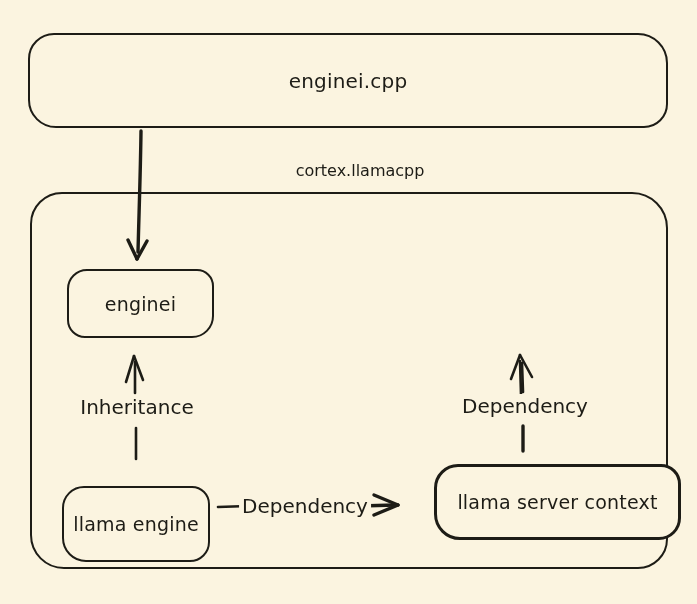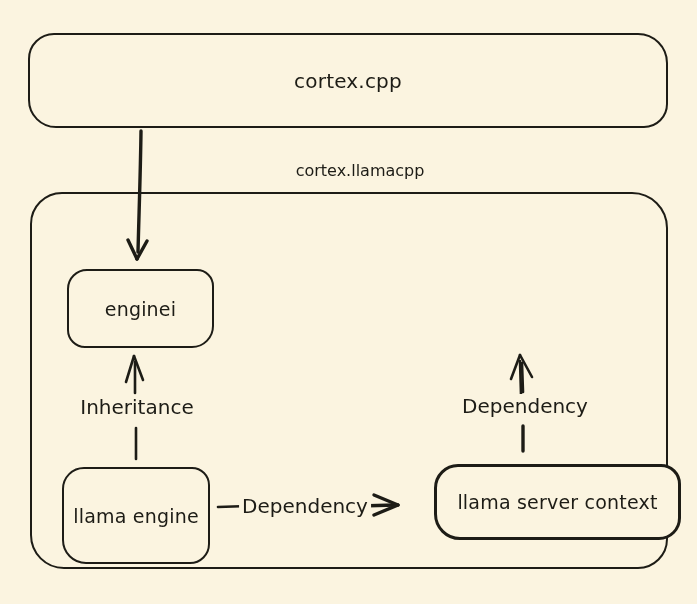--- a/index.html
+++ b/index.html
@@ -36,29 +36,29 @@
     border-radius:32px 36px 30px 34px;
     box-sizing:border-box;
     background:var(--bg);
   }
   #group-label{
     position:absolute;left:320px;top:170px;
     transform:translate(-50%,-50%);
     font-size:16px;white-space:nowrap;margin-left:40px;
   }
   #node-enginei{
-    left:67px;top:269px;width:147px;height:79px;
+    left:67px;top:269px;width:147px;height:69px;
     border-radius:20px 17px 22px 18px;
   }
   #node-llama-cpp{
     left:448px;top:267px;width:149px;height:78px;
     border-radius:18px 22px 17px 20px;
   }
   #node-llama-engine{
-    left:62px;top:467px;width:148px;height:97px;
+    left:62px;top:486px;width:148px;height:76px;
     border-radius:22px 18px 20px 24px;
   }
   #node-llama-server-context{
     left:410px;top:464px;width:247px;height:76px;
     border-width:3px;
     border-radius:24px 20px 22px 26px;
     margin-left:24px;
   }
   .edge-label{
     position:absolute;
@@ -79,21 +79,21 @@
     stroke-linejoin:round;
   }
   svg#arrows path.bold{stroke-width:3.4;}
 </style>
 </head>
 <body>
 
 <div id="stage">
 
   <div class="node" id="node-cortex-cpp">
-    <span>cortex.cpp</span>
+    <span>enginei.cpp</span>
   </div>
 
   <div id="group-cortex-llamacpp"></div>
   <div id="group-label">cortex.llamacpp</div>
 
   <div class="node" id="node-enginei">
     <span>enginei</span>
   </div>
 
 

